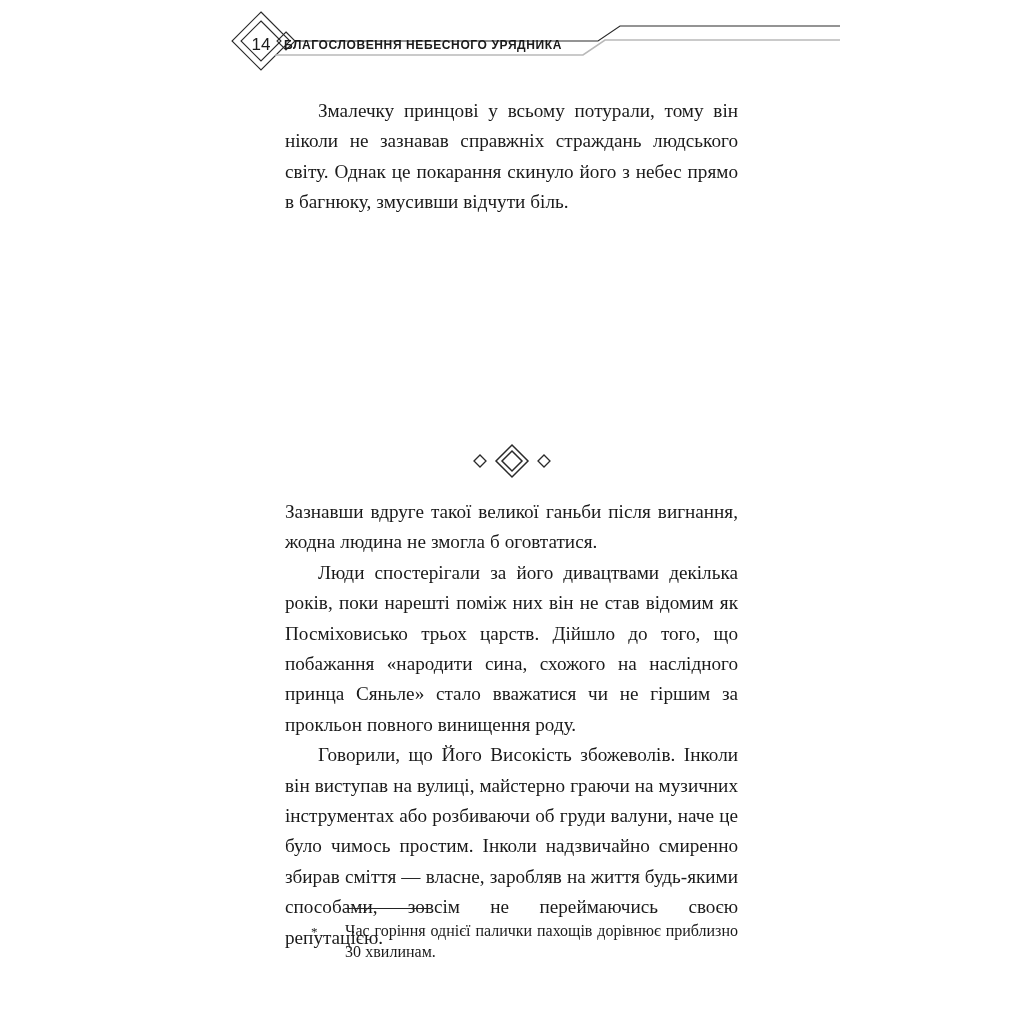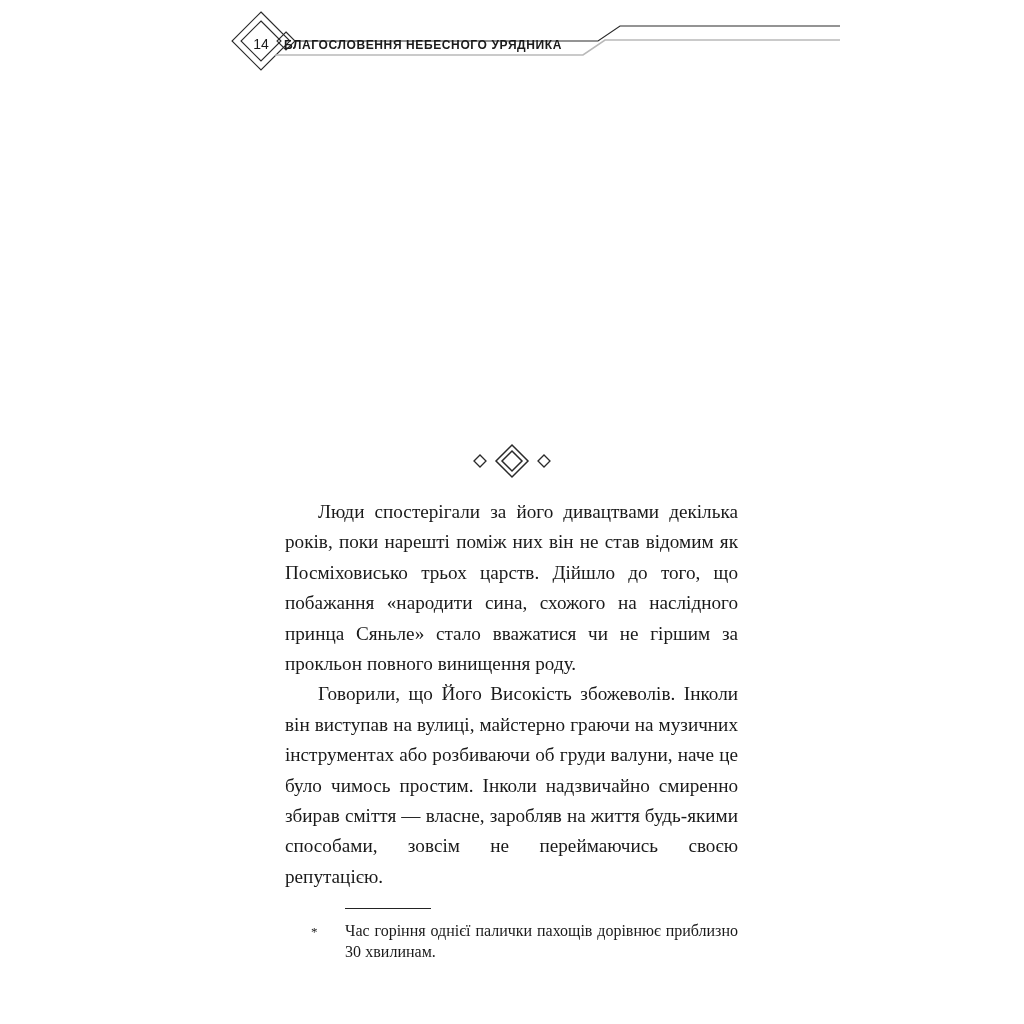--- a/index.html
+++ b/index.html
@@ -52,21 +52,21 @@
     transform: scaleX(0.97);
     transform-origin: left center;
   }
   .page-number {
     position: absolute;
     left: 16px;
     top: 36px;
     width: 34px;
     text-align: center;
     font-family: "Liberation Sans", "DejaVu Sans", sans-serif;
-    font-size: 14px;
+    font-size: 17px;
     font-weight: 400;
     color: #1b1b1b;
     line-height: 1;
     transform: translateY(-50%);
   }
 
   
   .column {
     position: absolute;
     left: 285px;
@@ -168,32 +168,34 @@
 
       <path d="M 67,33 L 370,33 L 392,18 L 612,18" fill="none" stroke="#2b2b2b" stroke-width="1.2"></path>
 
       <path d="M 47,47 L 355,47 L 377,32 L 612,32" fill="none" stroke="#b9b9b9" stroke-width="1.6"></path>
     </svg>
     <div class="page-number">14</div>
     <div class="header-title">БЛАГОСЛОВЕННЯ НЕБЕСНОГО УРЯДНИКА</div>
   </div>
 
   <div class="column">
+    <p class="body">Змалечку принцові у всьому потурали, тому він ніколи не зазнавав справжніх страждань людського світу. Однак це покарання скинуло його з небес прямо в багнюку, змусивши відчути біль.</p>
   </div>
 
   <div class="ornament">
     <svg class="orn-svg" width="96" height="40" viewBox="0 0 96 40">
       <polygon points="10,20 16,14 22,20 16,26" fill="none" stroke="#2a2a2a" stroke-width="1.3"></polygon>
       <polygon points="48,4 64,20 48,36 32,20" fill="none" stroke="#2a2a2a" stroke-width="1.5"></polygon>
       <polygon points="48,10 58,20 48,30 38,20" fill="none" stroke="#2a2a2a" stroke-width="1.5"></polygon>
       <polygon points="74,20 80,14 86,20 80,26" fill="none" stroke="#2a2a2a" stroke-width="1.3"></polygon>
     </svg>
   </div>
 
   <div class="column2">
+    <p class="body noindent">Зазнавши вдруге такої великої ганьби після вигнання, жодна людина не змогла б оговтатися.</p>
     <p class="body">Люди спостерігали за його дивацтвами декілька років, поки нарешті поміж них він не став відомим як Посміховисько трьох царств. Дійшло до того, що побажання «народити сина, схожого на наслідного принца Сяньле» стало вважатися чи не гіршим за прокльон повного винищення роду.</p>
     <p class="body">Говорили, що Його Високість збожеволів. Інколи він виступав на вулиці, майстерно граючи на музичних інструментах або розбиваючи об груди валуни, наче це було чимось простим. Інколи надзвичайно смиренно збирав сміття — власне, заробляв на життя будь-якими способами, зовсім не переймаючись своєю репутацією.</p>
   </div>
 
   <div class="footnote">
     <div class="footnote-rule"></div>
     <div class="footnote-body">
       <span class="footnote-marker">*</span>
       <p class="footnote-text">Час горіння однієї палички пахощів дорівнює приблизно 30 хвилинам.</p>
     </div>

